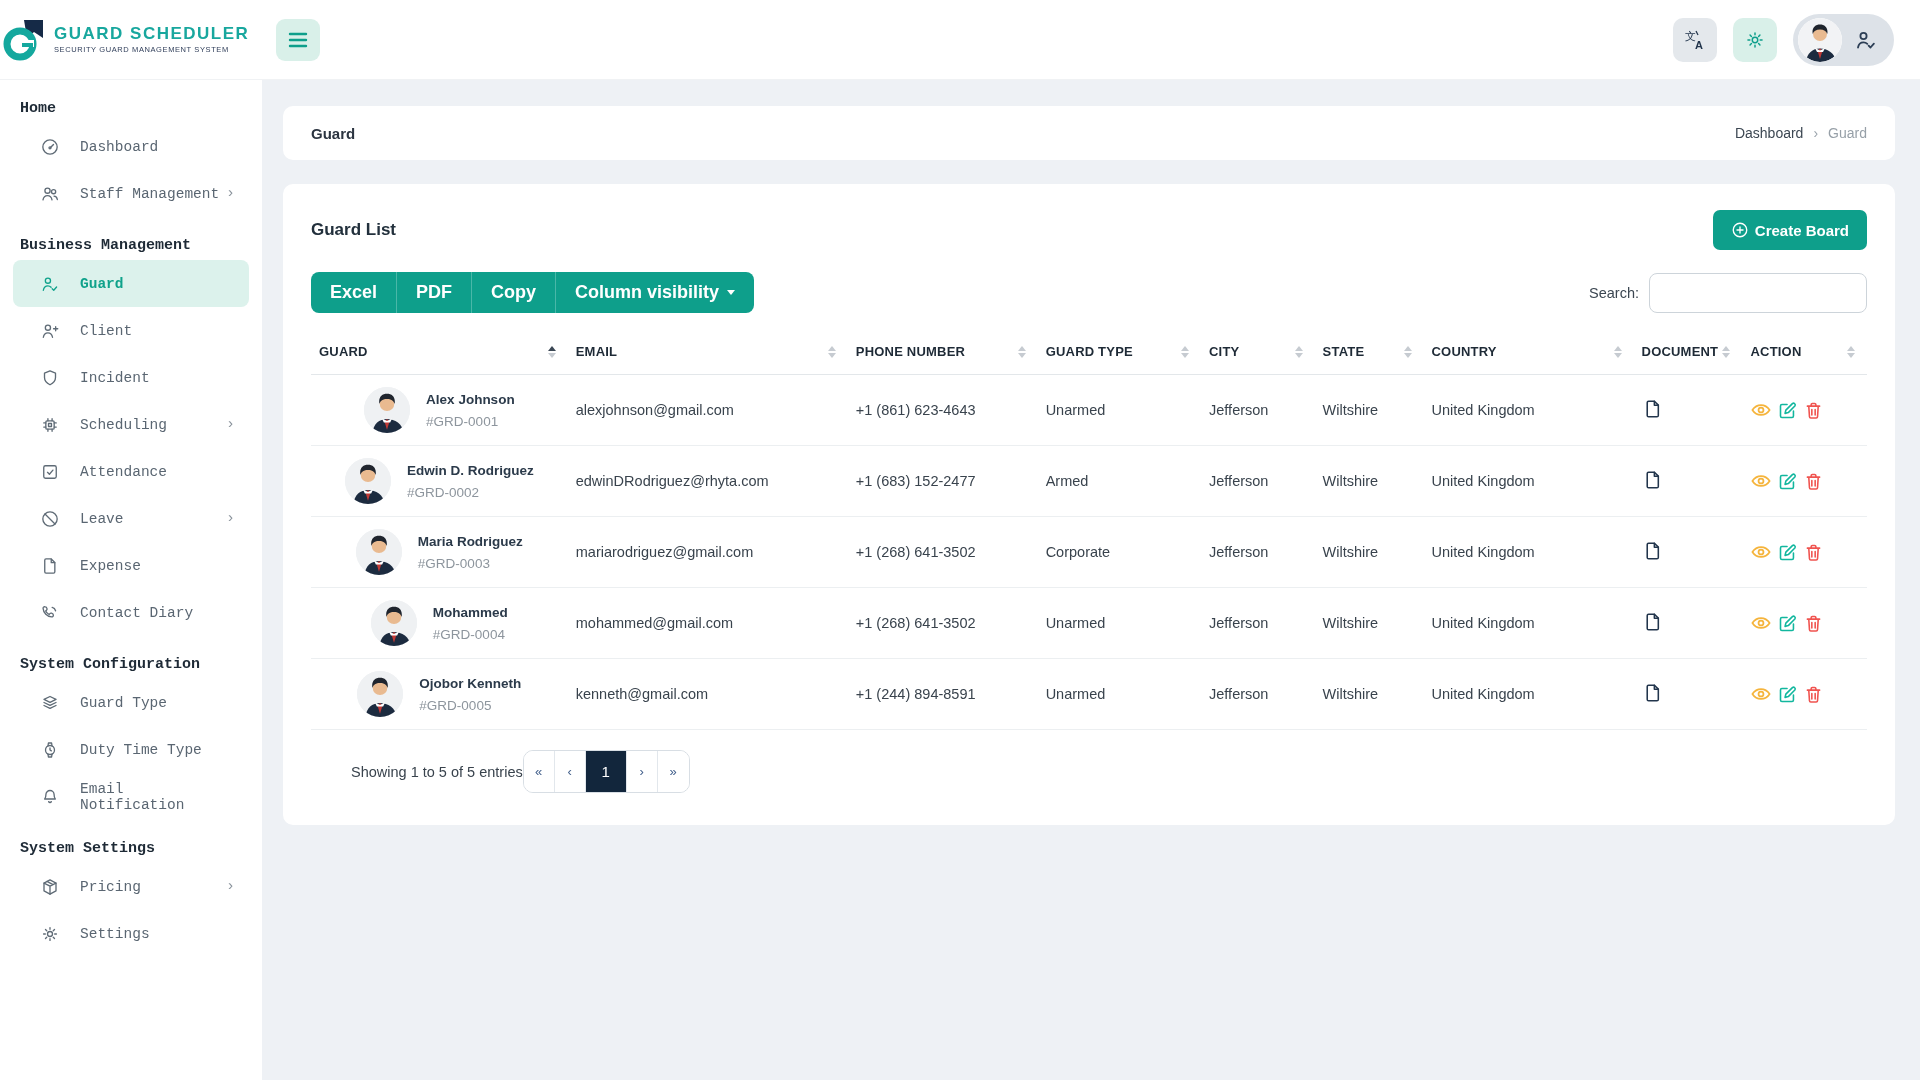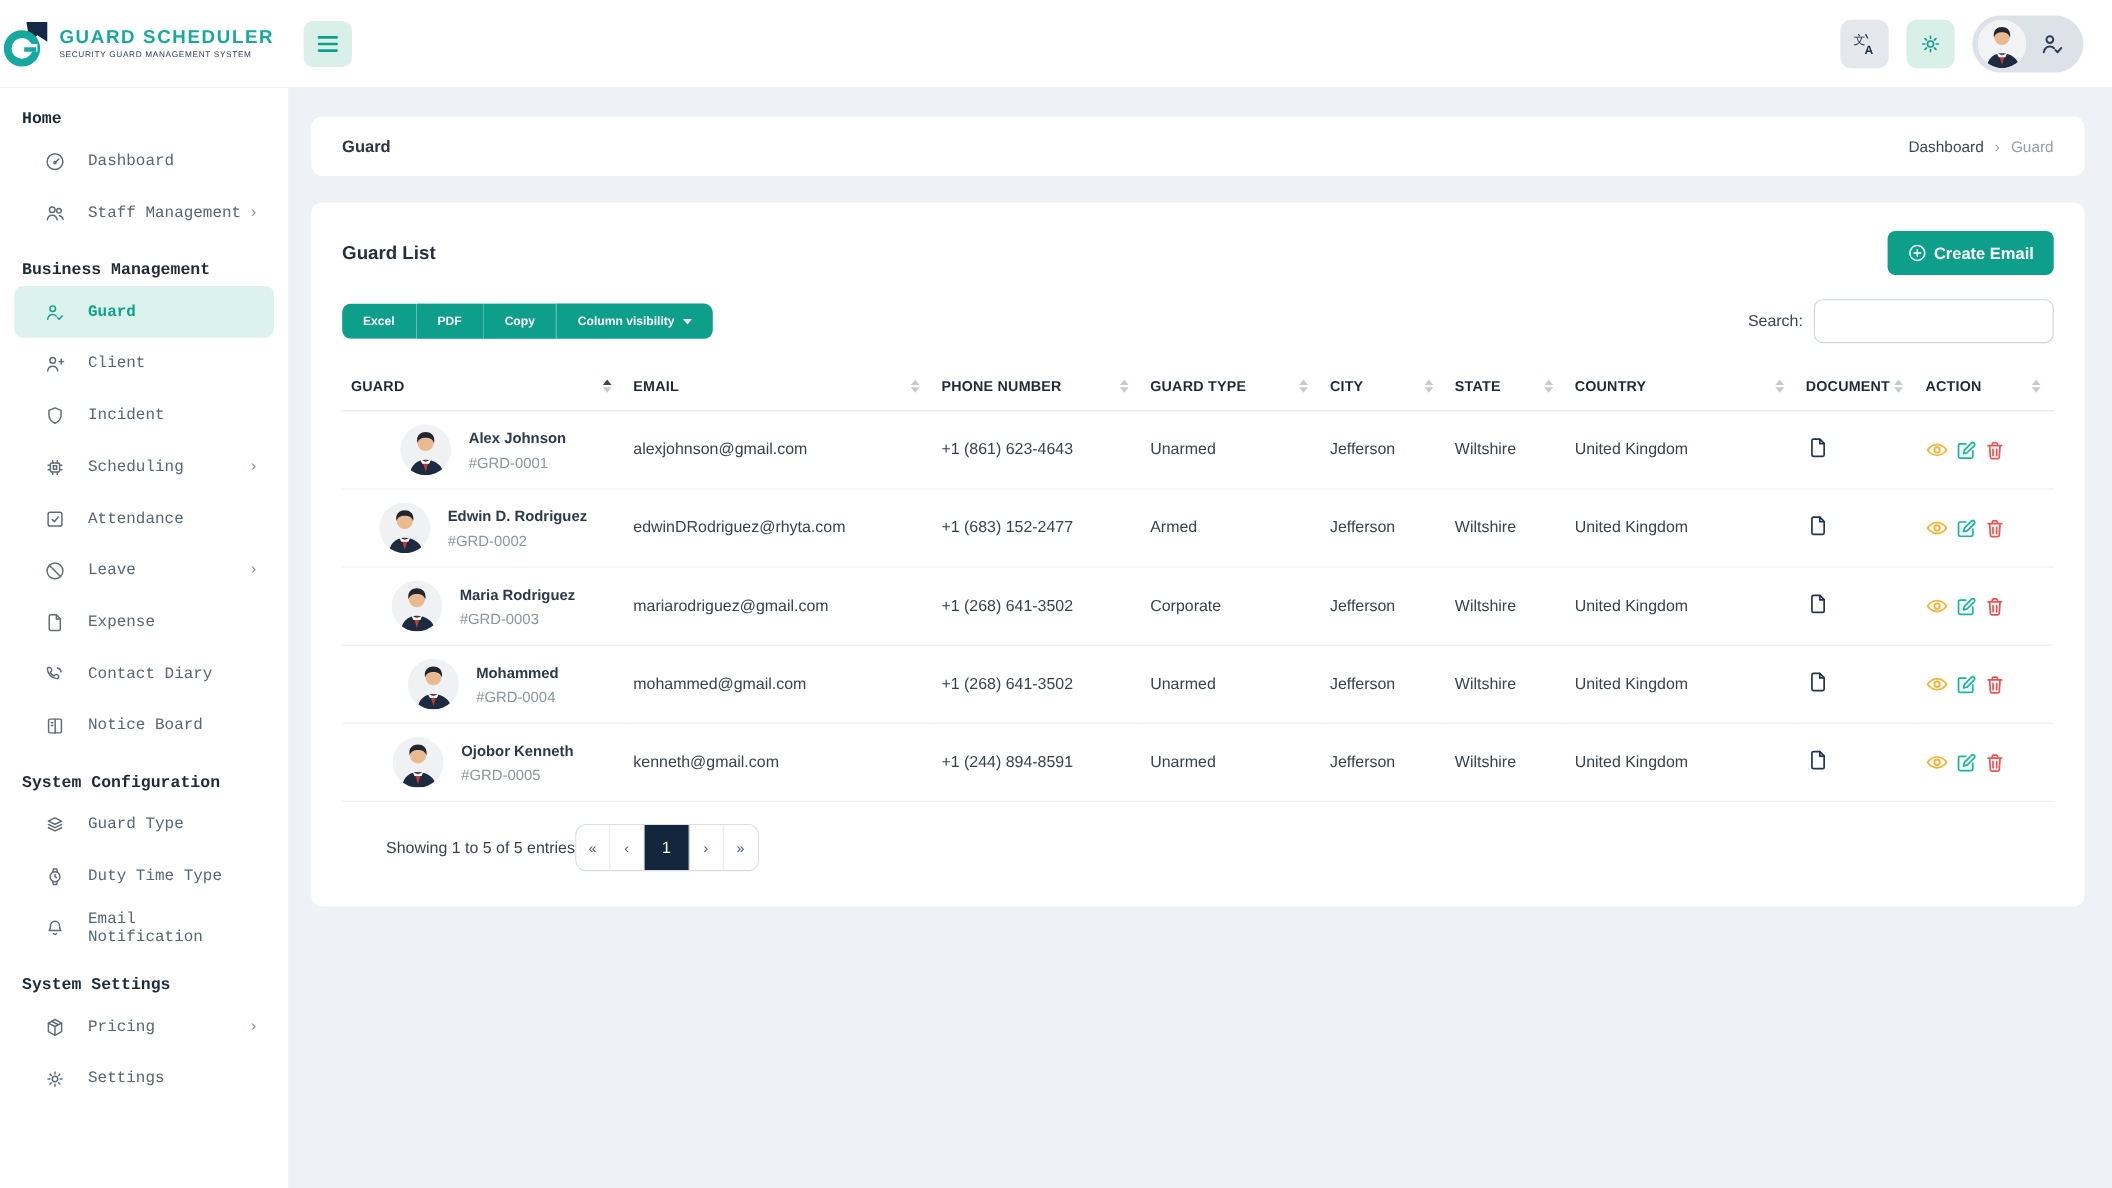--- a/index.html
+++ b/index.html
@@ -43,21 +43,21 @@
   .bc-sep { color:#9AA3AB; }
   .bc-current { color:#97A0A8; }
 
   .list-card { margin-top:24px; padding-bottom:6px; }
   .list-head { display:flex; align-items:center; justify-content:space-between; padding:26px 28px 14px; }
   .list-title { font-size:17px; font-weight:bold; color:#22303C; }
   .btn-create { display:flex; align-items:center; gap:6px; background:#0E9F8B; color:#fff; border:none; border-radius:7px; padding:11px 18px; font-size:15px; font-weight:bold; font-family:inherit; cursor:pointer; }
 
   .toolbar-row { display:flex; align-items:center; justify-content:space-between; padding:8px 28px 0; }
   .btn-group { display:inline-flex; }
-  .btn-export { background:#0E9F8B; color:#fff; border:none; border-right:1px solid rgba(255,255,255,.25); padding:10px 19px; font-size:11px; font-weight:bold; font-family:inherit; cursor:pointer; display:flex; align-items:center; gap:8px; }
+  .btn-export { background:#0E9F8B; color:#fff; border:none; border-right:1px solid rgba(255,255,255,.25); padding:10px 19px; font-size:18px; font-weight:bold; font-family:inherit; cursor:pointer; display:flex; align-items:center; gap:8px; }
   .btn-export:first-child { border-radius:8px 0 0 8px; }
   .btn-export:last-child { border-radius:0 8px 8px 0; border-right:none; }
   .caret-down { width:0; height:0; border-left:4.5px solid transparent; border-right:4.5px solid transparent; border-top:5px solid #fff; display:inline-block; }
   .search-wrap { display:flex; align-items:center; gap:10px; }
   .search-label { font-size:14.5px; color:#3C4752; }
   .search-input { width:218px; height:40px; border:1px solid #CDD4DA; border-radius:8px; padding:0 12px; font-size:14px; font-family:inherit; outline:none; color:#2A3540; }
 
   
   table.guard-table { width:calc(100% - 56px); margin:16px 28px 0; border-collapse:collapse; }
   .guard-table thead th { text-align:left; font-size:13px; font-weight:bold; color:#1E2A36; letter-spacing:0.2px; padding:15px 8px; border-bottom:1px solid #E3E7EA; white-space:nowrap; position:relative; cursor:pointer; }
@@ -323,28 +323,20 @@
       <span>Expense</span>
     </div>
     <div class="nav-item">
       <span class="nav-ico">
           <svg class="stroke-ico" width="20" height="20" viewBox="0 0 24 24">
             <use href="#i-phone"></use>
           </svg>
         </span>
       <span>Contact Diary</span>
     </div>
-    <div class="nav-item">
-      <span class="nav-ico">
-          <svg class="stroke-ico" width="20" height="20" viewBox="0 0 24 24">
-            <use href="#i-board"></use>
-          </svg>
-        </span>
-      <span>Notice Board</span>
-    </div>
 
     <div class="nav-section-label">System Configuration</div>
     <div class="nav-item">
       <span class="nav-ico">
           <svg class="stroke-ico" width="20" height="20" viewBox="0 0 24 24">
             <use href="#i-layers"></use>
           </svg>
         </span>
       <span>Guard Type</span>
     </div>
@@ -398,21 +390,21 @@
       </div>
 
       <div class="card list-card">
         <div class="list-head">
           <div class="list-title">Guard List</div>
           <button class="btn-create">
             <svg width="18" height="18" viewBox="0 0 24 24">
               <circle cx="12" cy="12" r="9" fill="none" stroke="#fff" stroke-width="1.8"></circle>
               <path d="M12 8v8M8 12h8" stroke="#fff" stroke-width="1.8" stroke-linecap="round"></path>
             </svg>
-            <span>Create Email</span>
+            <span>Create Board</span>
           </button>
         </div>
 
         <div class="toolbar-row">
           <div class="btn-group">
             <button class="btn-export">Excel</button>
             <button class="btn-export">PDF</button>
             <button class="btn-export">Copy</button>
             <button class="btn-export">
               <span>Column visibility</span>

